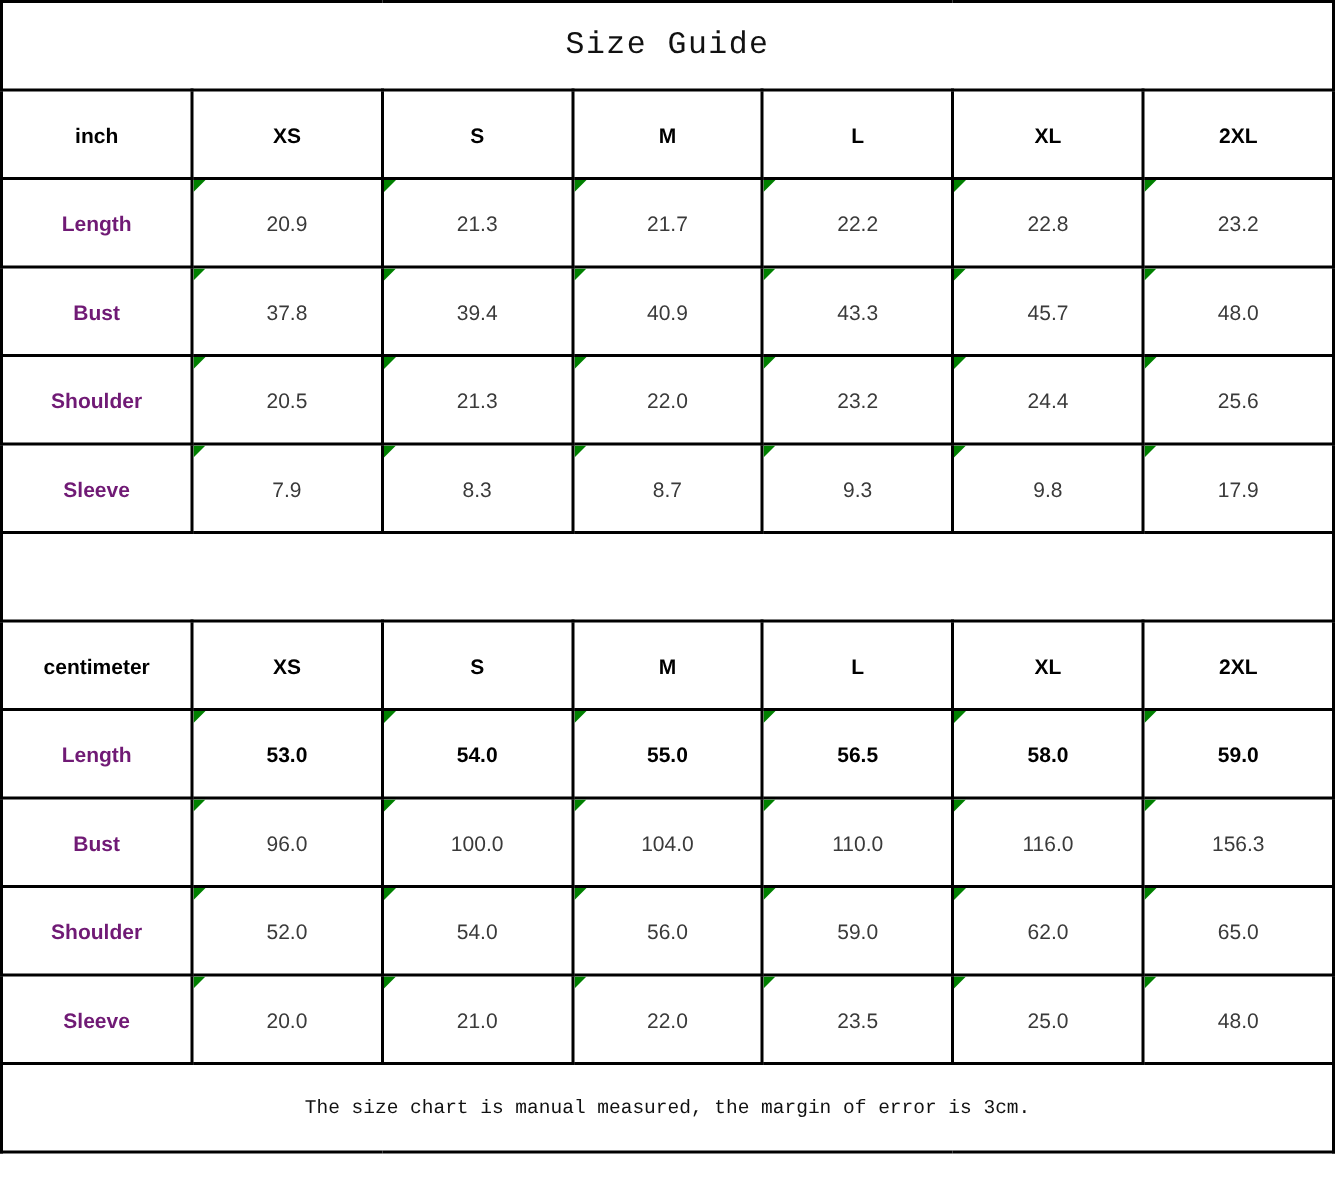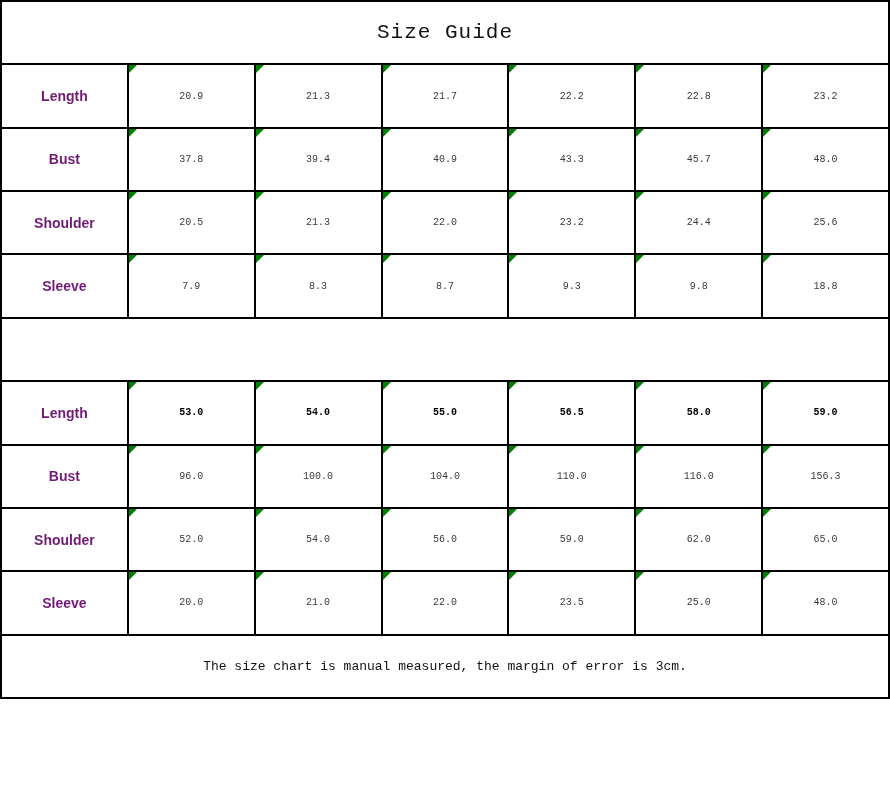--- a/index.html
+++ b/index.html
@@ -19,21 +19,21 @@
   .title-cell {
     height: 57px;
     font-family: "Liberation Mono", "DejaVu Sans Mono", monospace;
     font-size: 21px; color: #111; letter-spacing: 1px;
   }
   .head-cell {
     height: 57px; font-weight: 700; font-size: 14px; color: #000;
   }
   .label-cell { font-weight: 700; font-size: 14px; color: #701a75; }
   .num-cell {
-    position: relative; font-size: 10px; color: var(--numtext); height: 57px; font-family: Liberation Mono, monospace;
+    position: relative; font-size: 14px; color: var(--numtext); height: 57px;
   }
   .num-cell.bold { font-weight: 700; color: #000; }
   .tri {
     position: absolute; top: 0; left: 0; width: 0; height: 0;
     border-top: 8px solid var(--tri);
     border-right: 8px solid transparent;
   }
   .gap-cell { height: 57px; }
   .footer-cell {
     height: 57px;
@@ -55,20 +55,29 @@
         <col style="width:14.2857%">
       <col style="width:14.2858%">
     </colgroup>
     <tbody>
       <tr>
         <td colspan="7" class="title-cell">Size Guide</td>
       </tr>
     </tbody>
     <tbody>
         <tr>
+          <td class="head-cell"><span>inch</span></td>
+          <td class="head-cell"><span>XS</span></td>
+          <td class="head-cell"><span>S</span></td>
+          <td class="head-cell"><span>M</span></td>
+          <td class="head-cell"><span>L</span></td>
+          <td class="head-cell"><span>XL</span></td>
+          <td class="head-cell"><span>2XL</span></td>
+        </tr>
+        <tr>
           <td class="label-cell"><span>Length</span></td>
           <td class="num-cell"><span class="tri"></span><span>20.9</span></td>
           <td class="num-cell"><span class="tri"></span><span>21.3</span></td>
           <td class="num-cell"><span class="tri"></span><span>21.7</span></td>
           <td class="num-cell"><span class="tri"></span><span>22.2</span></td>
           <td class="num-cell"><span class="tri"></span><span>22.8</span></td>
           <td class="num-cell"><span class="tri"></span><span>23.2</span></td>
         </tr>
         <tr>
           <td class="label-cell"><span>Bust</span></td>
@@ -88,29 +97,38 @@
           <td class="num-cell"><span class="tri"></span><span>24.4</span></td>
           <td class="num-cell"><span class="tri"></span><span>25.6</span></td>
         </tr>
         <tr>
           <td class="label-cell"><span>Sleeve</span></td>
           <td class="num-cell"><span class="tri"></span><span>7.9</span></td>
           <td class="num-cell"><span class="tri"></span><span>8.3</span></td>
           <td class="num-cell"><span class="tri"></span><span>8.7</span></td>
           <td class="num-cell"><span class="tri"></span><span>9.3</span></td>
           <td class="num-cell"><span class="tri"></span><span>9.8</span></td>
-          <td class="num-cell"><span class="tri"></span><span>18.8</span></td>
+          <td class="num-cell"><span class="tri"></span><span>17.9</span></td>
         </tr>
       </tbody>
     <tbody>
       <tr>
         <td colspan="7" class="gap-cell"></td>
       </tr>
     </tbody>
     <tbody>
+        <tr>
+          <td class="head-cell"><span>centimeter</span></td>
+          <td class="head-cell"><span>XS</span></td>
+          <td class="head-cell"><span>S</span></td>
+          <td class="head-cell"><span>M</span></td>
+          <td class="head-cell"><span>L</span></td>
+          <td class="head-cell"><span>XL</span></td>
+          <td class="head-cell"><span>2XL</span></td>
+        </tr>
         <tr>
           <td class="label-cell"><span>Length</span></td>
           <td class="num-cell bold"><span class="tri"></span><span>53.0</span></td>
           <td class="num-cell bold"><span class="tri"></span><span>54.0</span></td>
           <td class="num-cell bold"><span class="tri"></span><span>55.0</span></td>
           <td class="num-cell bold"><span class="tri"></span><span>56.5</span></td>
           <td class="num-cell bold"><span class="tri"></span><span>58.0</span></td>
           <td class="num-cell bold"><span class="tri"></span><span>59.0</span></td>
         </tr>
         <tr>

